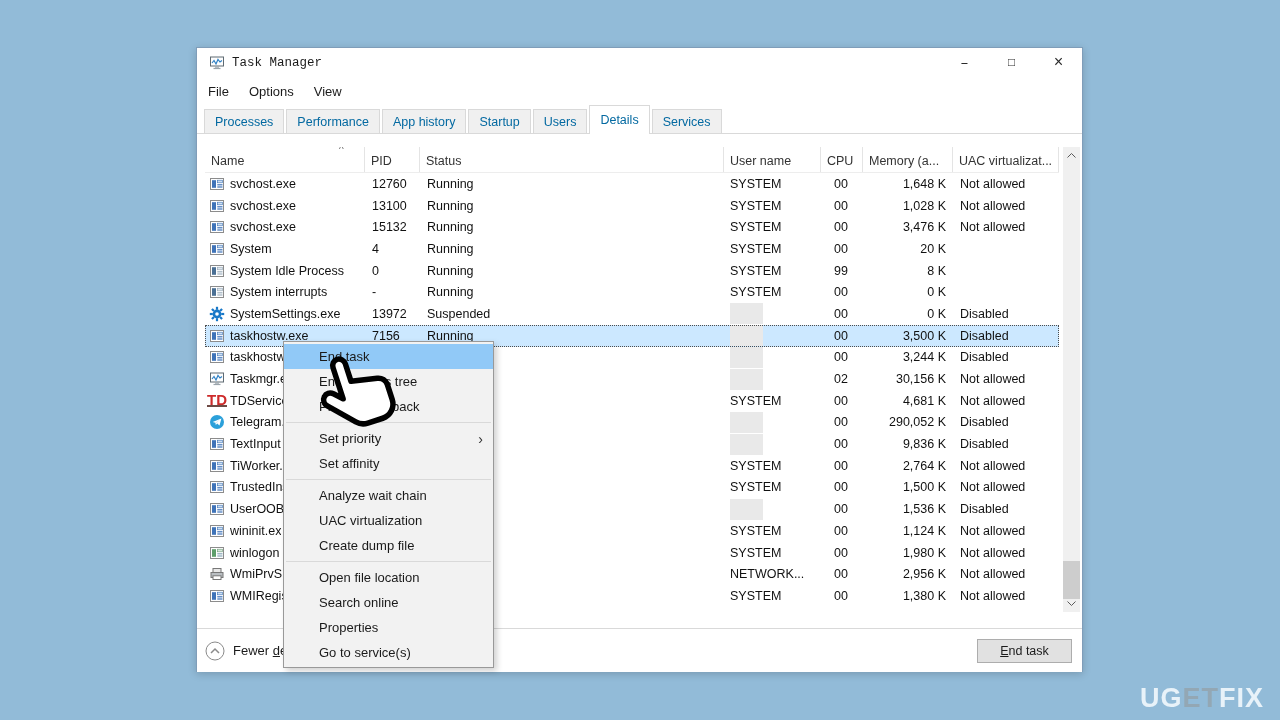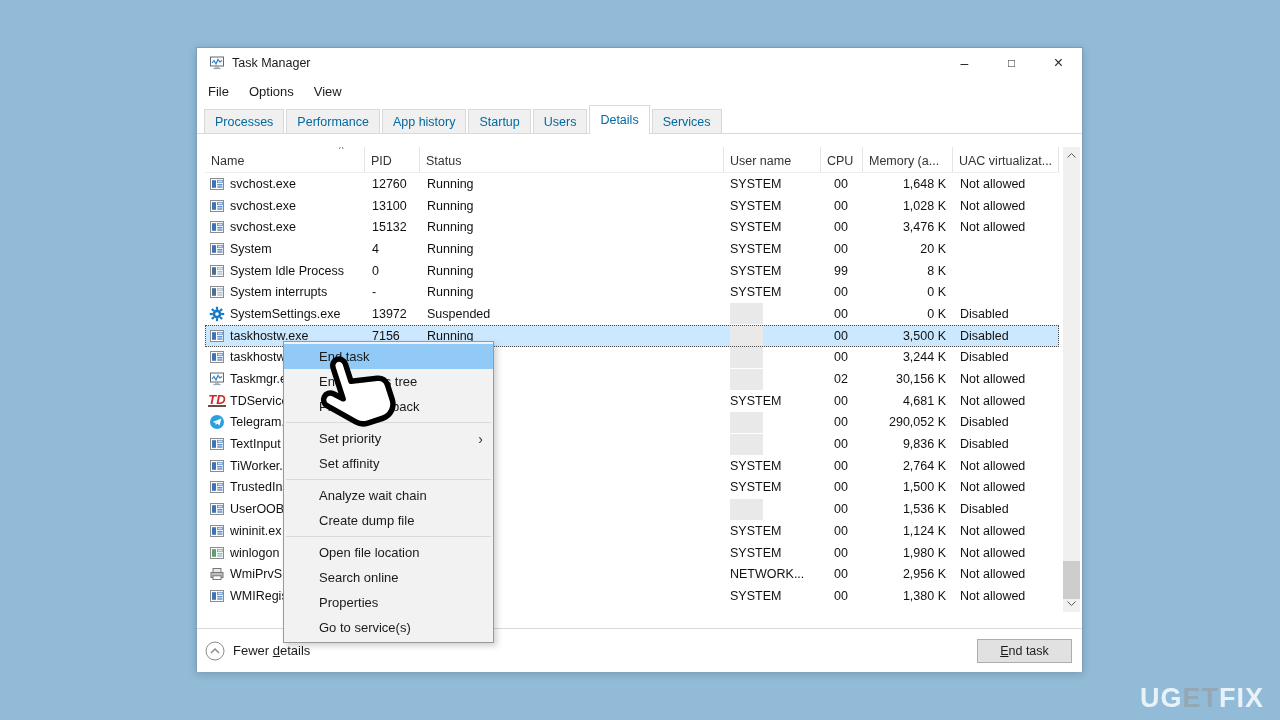--- a/index.html
+++ b/index.html
@@ -8,21 +8,21 @@
     background:#92bbd8;
     font-family:"Liberation Sans", sans-serif;
     -webkit-font-smoothing:antialiased;
   }
   .window{
     position:absolute;left:196px;top:47px;width:887px;height:625px;
     background:#fff;border:1px solid #7f9db9;box-shadow:0 2px 8px rgba(0,0,0,.18);
     box-sizing:border-box;
   }
   
-  .titlebar{height:30px;display:flex;align-items:center;padding-left:12px;font-size:12.5px;color:#1b1b1b;}
+  .titlebar{height:30px;display:flex;align-items:center;padding-left:12px;font-size:12.5px;color:#1b1b1b;font-family:Liberation Mono, monospace;}
   .titlebar .app-icon{width:16px;height:16px;margin-right:7px;display:inline-flex;}
   .controls{margin-left:auto;display:flex;height:100%;}
   .ctrl{width:47px;height:100%;display:flex;align-items:center;justify-content:center;font-size:14px;color:#2b2b2b;cursor:default;}
   .ctrl.max{font-size:12px;}
   .ctrl.close{font-size:16px;}
   
   .menubar{height:27px;display:flex;align-items:center;font-size:13px;color:#1b1b1b;}
   .mb-item{padding:0 10px;height:100%;display:flex;align-items:center;}
   .mb-item:first-child{padding-left:11px;}
   
@@ -42,21 +42,21 @@
   .row.selected{background:#cce8ff;outline:1px dotted #4d4d4d;outline-offset:-1px;}
   .cell{display:flex;align-items:center;height:100%;box-sizing:border-box;white-space:nowrap;overflow:hidden;}
   .cell.ncell{padding-left:4px;text-align:right;}
   .picon{width:16px;height:16px;margin-right:5px;flex:0 0 16px;display:inline-flex;align-items:center;justify-content:center;}
   .ntext{white-space:nowrap;overflow:hidden;}
   .cell.pid,.cell.status,.cell.uac{padding-left:7px;}
   .cell.user{padding-left:6px;}
   .cell.cpu{justify-content:flex-end;padding-right:15px;}
   .cell.mem{justify-content:flex-end;padding-right:7px;}
   .redact{width:33px;height:21px;background:#e9e9e9;}
-  .td-glyph{font-weight:bold;font-size:13px;color:#ce2b2b;border-bottom:2px solid #6d4a45;line-height:11px;font-style:italic;}
+  .td-glyph{font-weight:bold;font-size:15px;color:#ce2b2b;border-bottom:2px solid #6d4a45;line-height:11px;}
   
   .vscroll{position:absolute;left:866px;top:99px;width:17px;height:465px;background:#f0f0f0;}
   .sb-btn{position:absolute;left:0;width:17px;height:17px;display:flex;align-items:center;justify-content:center;}
   .sb-up{top:0;}.sb-down{bottom:0;}
   .sb-thumb{position:absolute;left:0;top:414px;width:17px;height:38px;background:#cdcdcd;}
   
   .footer{position:absolute;left:0;right:0;top:580px;height:44px;border-top:1px solid #d9d9d9;display:flex;align-items:center;padding:0 8px;background:#fff;box-sizing:border-box;}
   .fewer{display:flex;align-items:center;gap:8px;font-size:13px;color:#1b1b1b;}
   .u{text-decoration:underline;}
   .endtask-btn{margin-left:auto;margin-right:2px;width:95px;height:24px;background:#e1e1e1;border:1px solid #adadad;
@@ -598,20 +598,23 @@
       <span class="arrow">›</span>
     </div>
     <div class="mi">
       <span>Set affinity</span>
     </div>
     <div class="msep"></div>
     <div class="mi">
       <span>Analyze wait chain</span>
     </div>
     <div class="mi">
+      <span>UAC virtualization</span>
+    </div>
+    <div class="mi">
       <span>Create dump file</span>
     </div>
     <div class="msep"></div>
     <div class="mi">
       <span>Open file location</span>
     </div>
     <div class="mi">
       <span>Search online</span>
     </div>
     <div class="mi">

